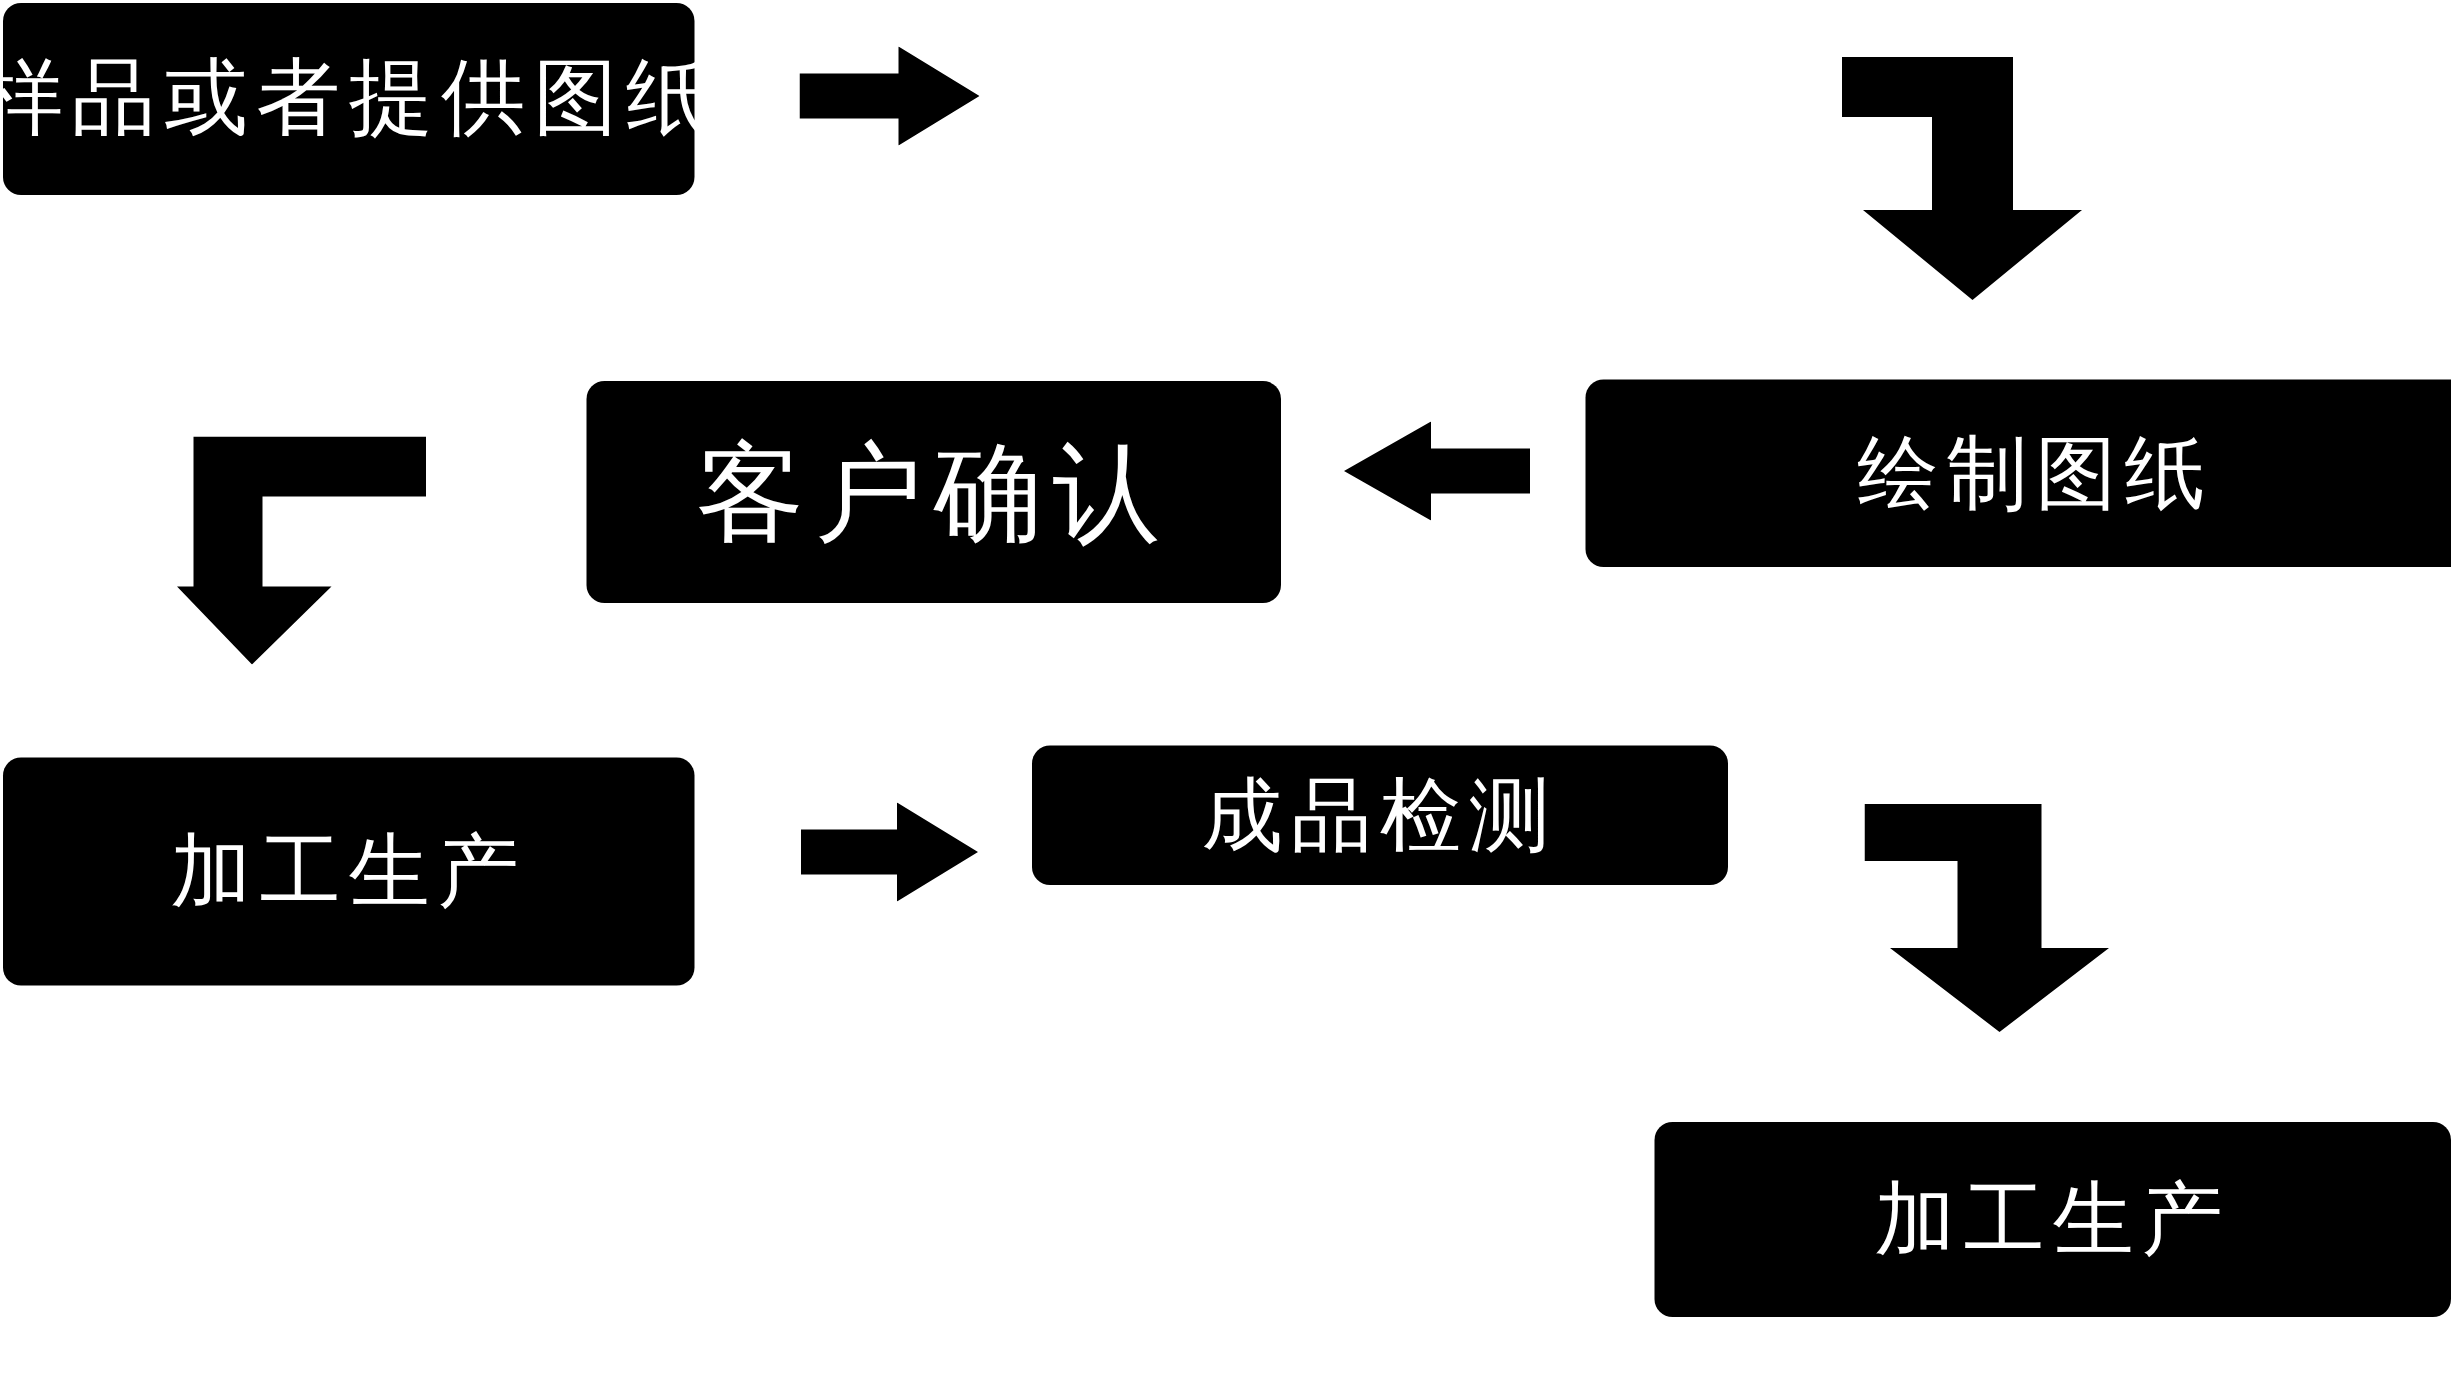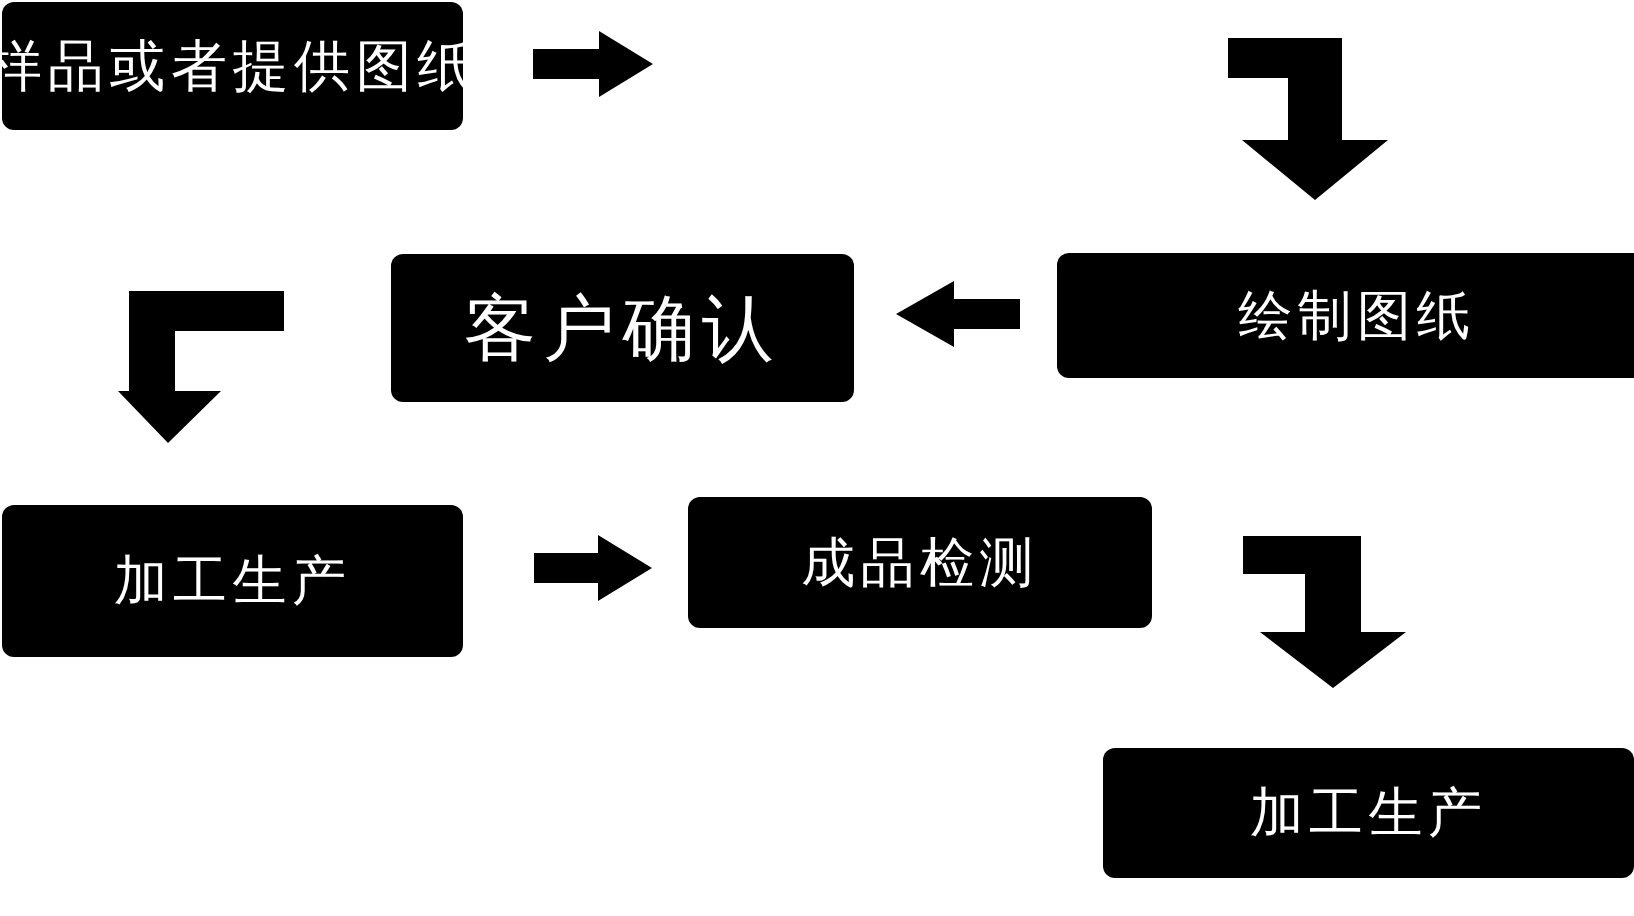--- a/index.html
+++ b/index.html
@@ -31,21 +31,21 @@
   .node-label {
     display: block;
     padding: 0 4px;
   }
   
   #node-sample     { left: 2px;    top: 2px;   width: 461px; height: 128px; font-size: 56px; }
   #node-payment    { left: 710px;  top: 5px;   width: 465px; height: 124px; font-size: 54px; }
   #node-drawing    { left: 1057px; top: 253px; width: 600px; height: 125px; font-size: 54px; }
   #node-confirm    { left: 391px;  top: 254px; width: 463px; height: 148px; font-size: 72px; }
   #node-production { left: 2px;    top: 505px; width: 461px; height: 152px; font-size: 54px; }
-  #node-inspection { left: 688px;  top: 497px; width: 464px; height: 131px; font-size: 54px; }
+  #node-inspection { left: 688px;  top: 497px; width: 464px; height: 93px; font-size: 54px; }
   #node-shipment   { left: 1103px; top: 748px; width: 531px; height: 130px; font-size: 54px; }
 
   
   .conn {
     position: absolute;
   }
   .conn svg { display: block; }
   #conn-sample-payment   { left: 533px;  top: 31px;  width: 120px; height: 66px; }
   #conn-payment-drawing  { left: 1228px; top: 38px;  width: 160px; height: 162px; }
   #conn-drawing-confirm  { left: 896px;  top: 281px; width: 124px; height: 66px; }

